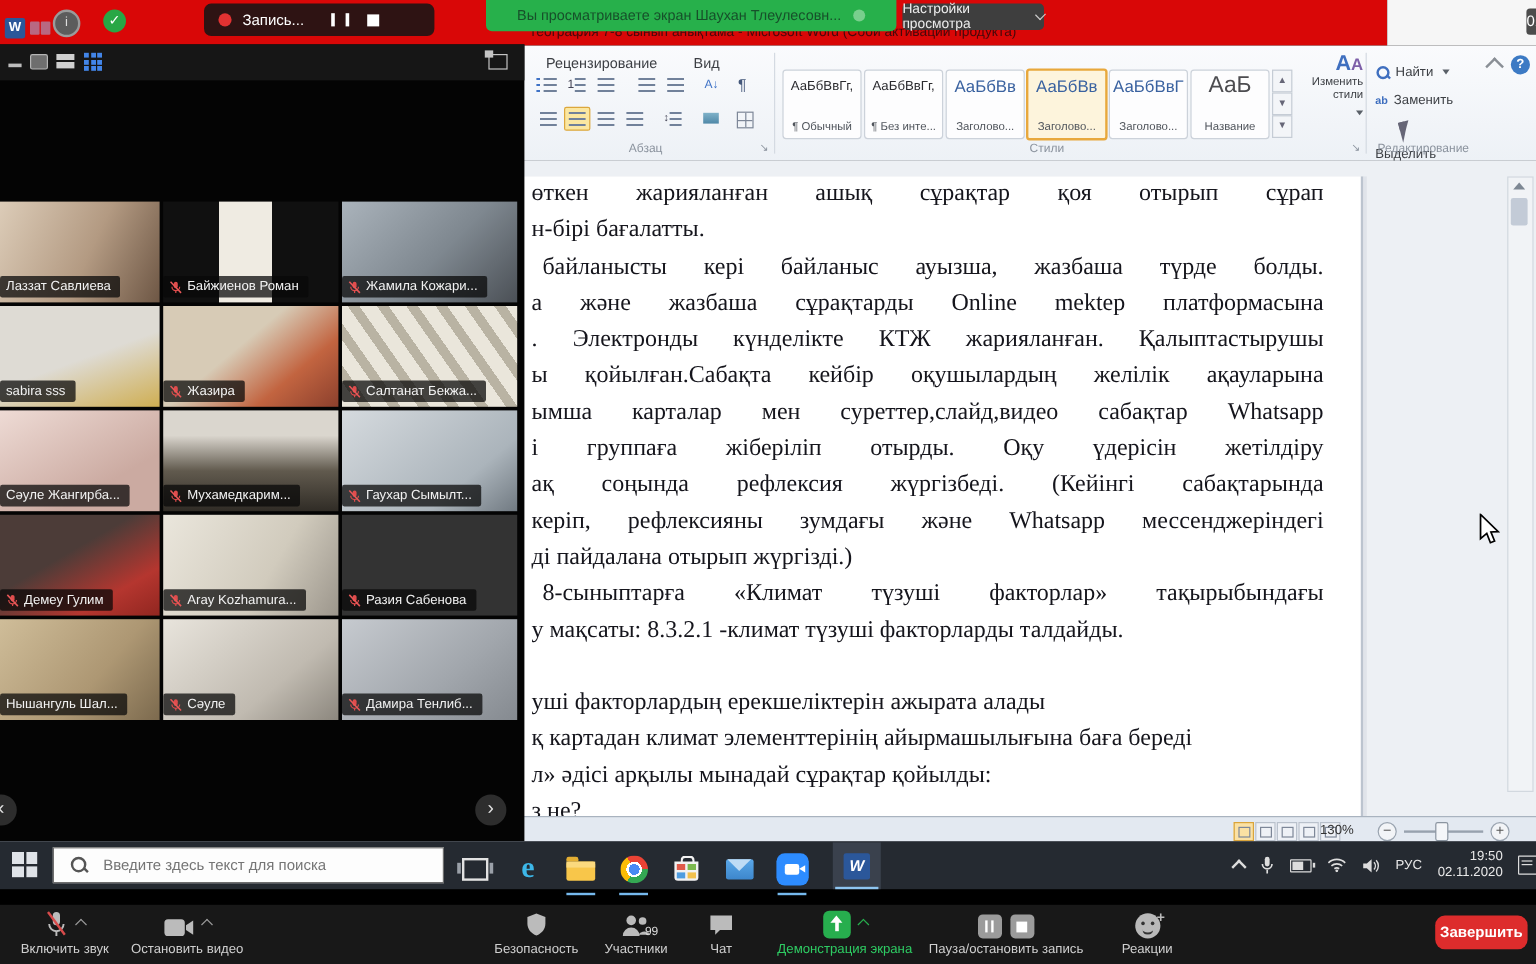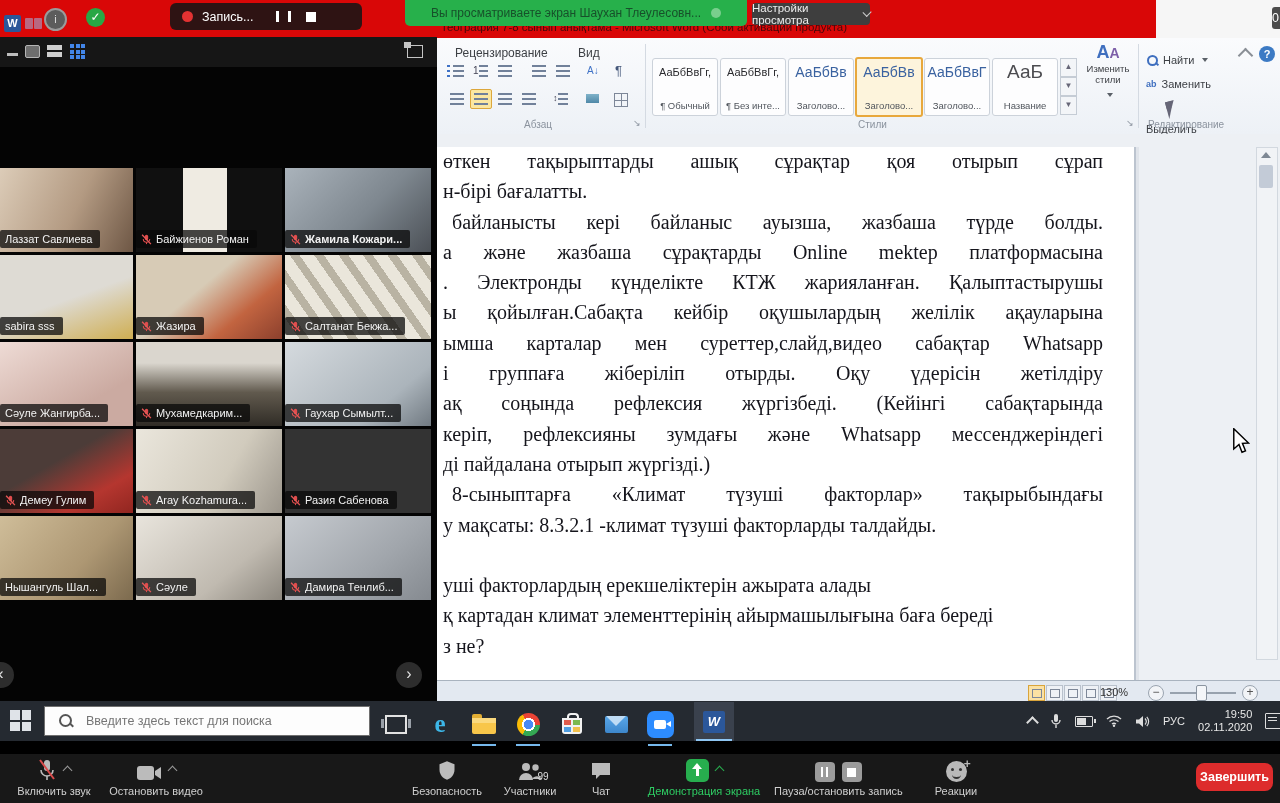--- a/index.html
+++ b/index.html
@@ -36,21 +36,21 @@
 
   .card{position:absolute;top:0;width:64px;height:56px;background:#fdfdfe;border:1px solid #ccd2da;
         border-radius:3px;text-align:center;}
   .card .csample{margin-top:7px;font-size:11px;color:#2a2a2e;white-space:nowrap;overflow:hidden;}
   .card.blue .csample{font-size:14px;color:#3a62a0;margin-top:5px;}
   .card.title .csample{font-size:19px;color:#4c4c50;margin-top:2px;}
   .card .clabel{position:absolute;bottom:4px;width:100%;font-size:9.5px;color:#50555c;white-space:nowrap;overflow:hidden;}
   .card.sel{border:2px solid #e8a83c;background:#fdf4dc;margin:-1px;}
   .sarr{position:absolute;left:1060px;width:15px;height:17px;border:1px solid #c5ccd5;background:#f3f5f8;
         font-size:8px;color:#667;text-align:center;line-height:15px;}
-  .chstyles{position:absolute;left:1080px;top:4px;width:56px;height:76px;text-align:center;}
+  .chstyles{position:absolute;left:1080px;top:4px;width:56px;height:76px;text-align:right;}
   .chstyles .aa1{font-size:18px;color:#3f6fbf;font-weight:bold;}
   .chstyles .aa2{font-size:14px;color:#7d5fa8;font-weight:bold;}
   .chstyles .txt{font-size:9.5px;color:#3c3f44;line-height:11px;}
   .editrow{position:absolute;left:1146px;font-size:11px;color:#3c3f44;display:flex;align-items:center;gap:5px;}
   .findico{width:12px;height:12px;position:relative;}
   .findico:before{content:"";position:absolute;left:1px;top:1px;width:7px;height:7px;border:2px solid #3f6fbf;border-radius:50%;}
   .findico:after{content:"";position:absolute;left:9px;top:9px;width:4px;height:2px;background:#3f6fbf;transform:rotate(45deg);}
   .replico{font-size:9px;color:#3f6fbf;font-weight:bold;}
   .selico{width:0;height:0;border-left:5px solid #667;border-right:4px solid transparent;border-bottom:10px solid transparent;border-top:7px solid #667;transform:rotate(-15deg);}
   .ddown{display:inline-block;width:0;height:0;border-left:3.5px solid transparent;border-right:3.5px solid transparent;border-top:4px solid #5a6068;margin-left:3px;vertical-align:middle;}
@@ -92,21 +92,21 @@
   .ph-exit{position:absolute;right:14px;top:8px;width:14px;height:11px;border:1.5px solid #c4c4c4;}
   .ph-exit i{position:absolute;left:-4px;top:-4px;width:7px;height:6px;background:#c4c4c4;display:block;}
   .tiles{position:absolute;left:0;top:131px;display:grid;grid-template-columns:133px 146px 146px;
          grid-auto-rows:84px;gap:3px;}
   .pt{position:relative;overflow:hidden;background:#333;}
   .pbadge{position:absolute;left:0;bottom:4px;display:flex;align-items:center;gap:4px;max-width:96%;
           background:rgba(8,8,8,.74);color:#f2f2f2;font-size:11px;padding:3px 8px 3px 5px;border-radius:2px;white-space:nowrap;}
   .pbadge svg{flex:0 0 auto;}
   .tiles .idx-0{background:linear-gradient(115deg,#dcccb8,#b39a82 55%,#6e5745);}
   .tiles .idx-1{background:linear-gradient(90deg,#101010 32%,#efebe2 32%,#efebe2 62%,#101010 62%);}
-  .tiles .idx-2{background:linear-gradient(135deg,#aab3bb,#7e878f 55%,#4b5056);font-weight:bold;}
+  .tiles .idx-2{background:linear-gradient(135deg,#aab3bb,#7e878f 55%,#4b5056);}
   .tiles .idx-3{background:linear-gradient(160deg,#dedbd4 52%,#cfae52);}
   .tiles .idx-4{background:linear-gradient(140deg,#d7cbb6 42%,#c26440 72%,#8c402d);}
   .tiles .idx-5{background:repeating-linear-gradient(55deg,#eae6db 0 12px,#b9b3a3 12px 20px);}
   .tiles .idx-6{background:linear-gradient(150deg,#eedbd5,#cbaaa1 70%);}
   .tiles .idx-7{background:linear-gradient(180deg,#dad6ce 25%,#615a4e 60%,#302c26);}
   .tiles .idx-8{background:linear-gradient(140deg,#d5dade,#abb4bb 70%,#717a82);}
   .tiles .idx-9{background:linear-gradient(150deg,#4c3c38 40%,#b5362f 75%,#912620);}
   .tiles .idx-10{background:linear-gradient(120deg,#eae6dc,#d1cbbd 60%,#9c968c);}
   .tiles .idx-11{background:linear-gradient(140deg,#a1adba,#70
 7c8a 60%,#414a56);}
@@ -337,21 +337,21 @@
       <span>Выделить</span>
         <span class="ddown"></span>
     </div>
     <div class="abs glabel" style="left:1148px;">Редактирование</div>
   </div>
 
   <div class="abs docarea">
     <div class="page"></div>
     <div class="doclines">
 
-        <div class="dl idx-0 j">өткен тақырыптарды ашық сұрақтар қоя отырып сұрап</div>
+        <div class="dl idx-0 j">өткен жарияланған ашық сұрақтар қоя отырып сұрап</div>
 
         <div class="dl idx-1 l">н-бірі бағалатты.</div>
 
         <div class="dl idx-2 j ind">байланысты кері байланыс ауызша, жазбаша түрде болды.</div>
 
         <div class="dl idx-3 j">а және  жазбаша сұрақтарды Online mektep платформасына</div>
 
         <div class="dl idx-4 j">. Электронды күнделікте КТЖ  жарияланған. Қалыптастырушы</div>
 
         <div class="dl idx-5 j">ы қойылған.Сабақта кейбір оқушылардың желілік ақауларына</div>
@@ -369,20 +369,21 @@
         <div class="dl idx-11 j ind">8-сыныптарға  «Климат  түзуші  факторлар»  тақырыбындағы</div>
 
         <div class="dl idx-12 l">у мақсаты: 8.3.2.1 -климат түзуші факторларды талдайды.</div>
 
         <div class="dl idx-13 l"></div>
 
         <div class="dl idx-14 l">уші факторлардың ерекшеліктерін ажырата алады</div>
 
         <div class="dl idx-15 l">қ картадан климат элементтерінің айырмашылығына баға береді</div>
 
+        <div class="dl idx-16 l">л» әдісі арқылы мынадай сұрақтар қойылды:</div>
 
         <div class="dl idx-17 l">з не?</div>
       </div>
     <div class="sbar">
       <i class="sb-up"></i>
       <i class="sb-thumb"></i>
     </div>
   </div>
 
   <div class="abs statusbar">

